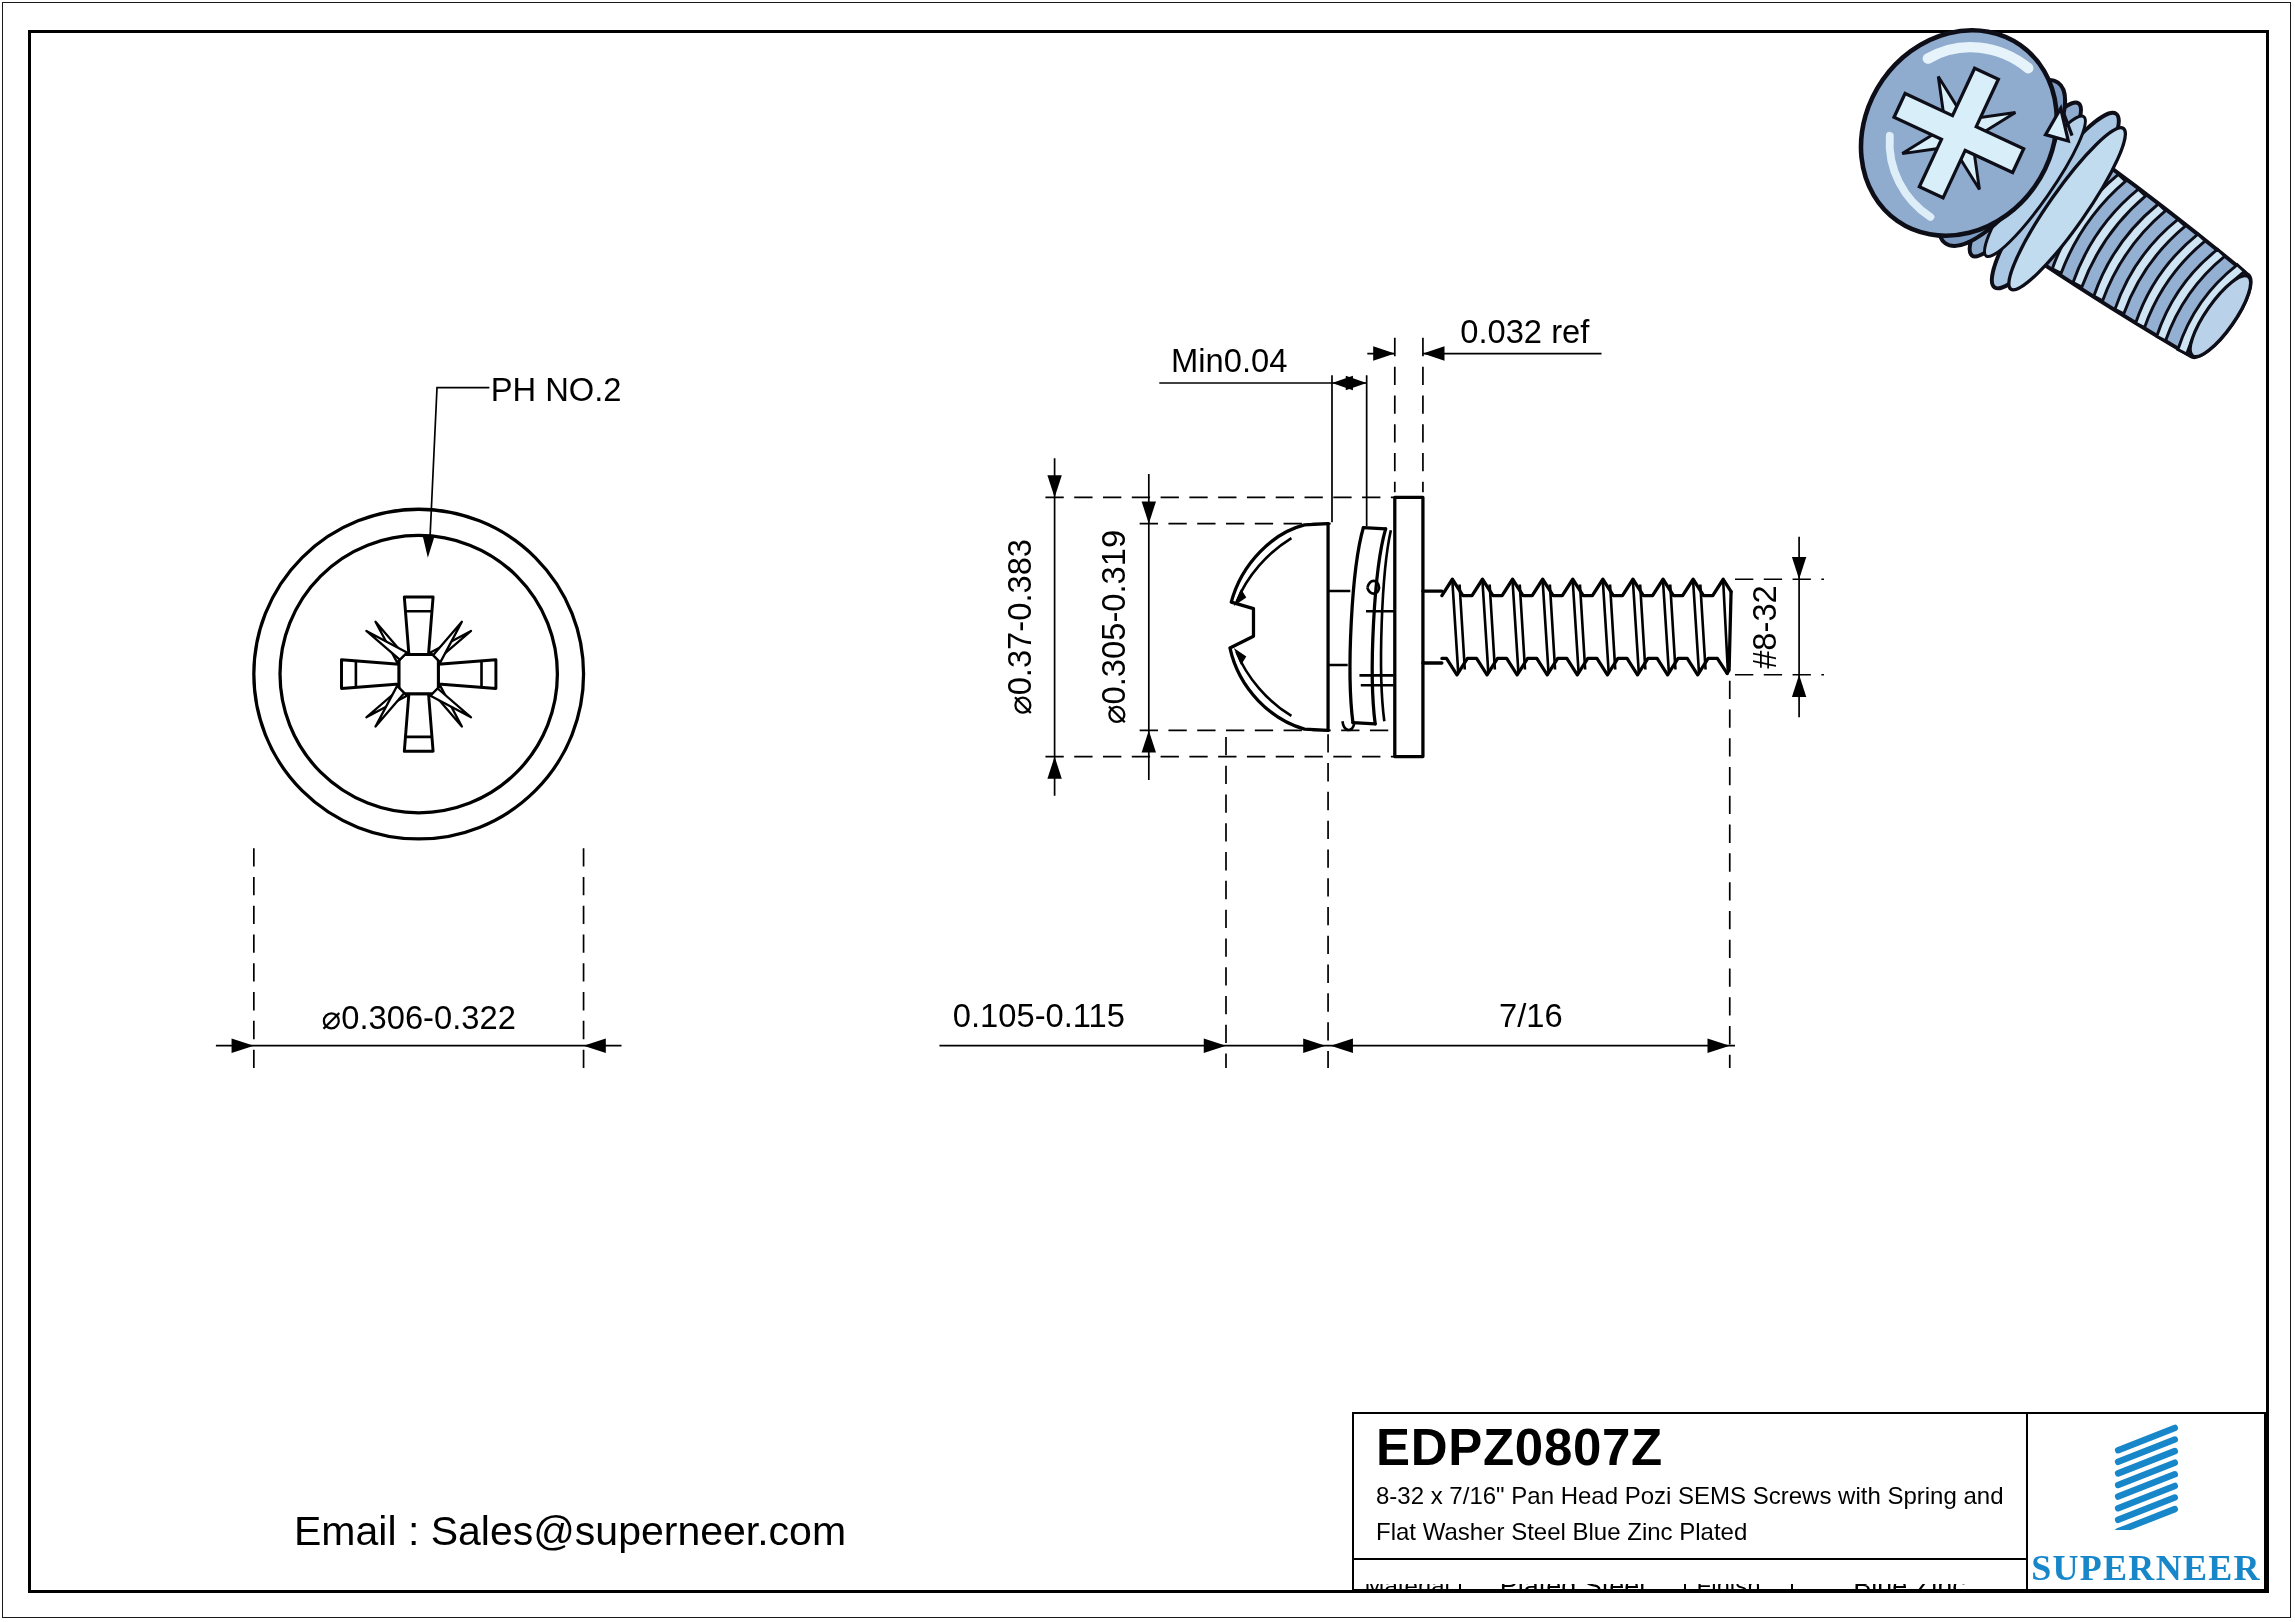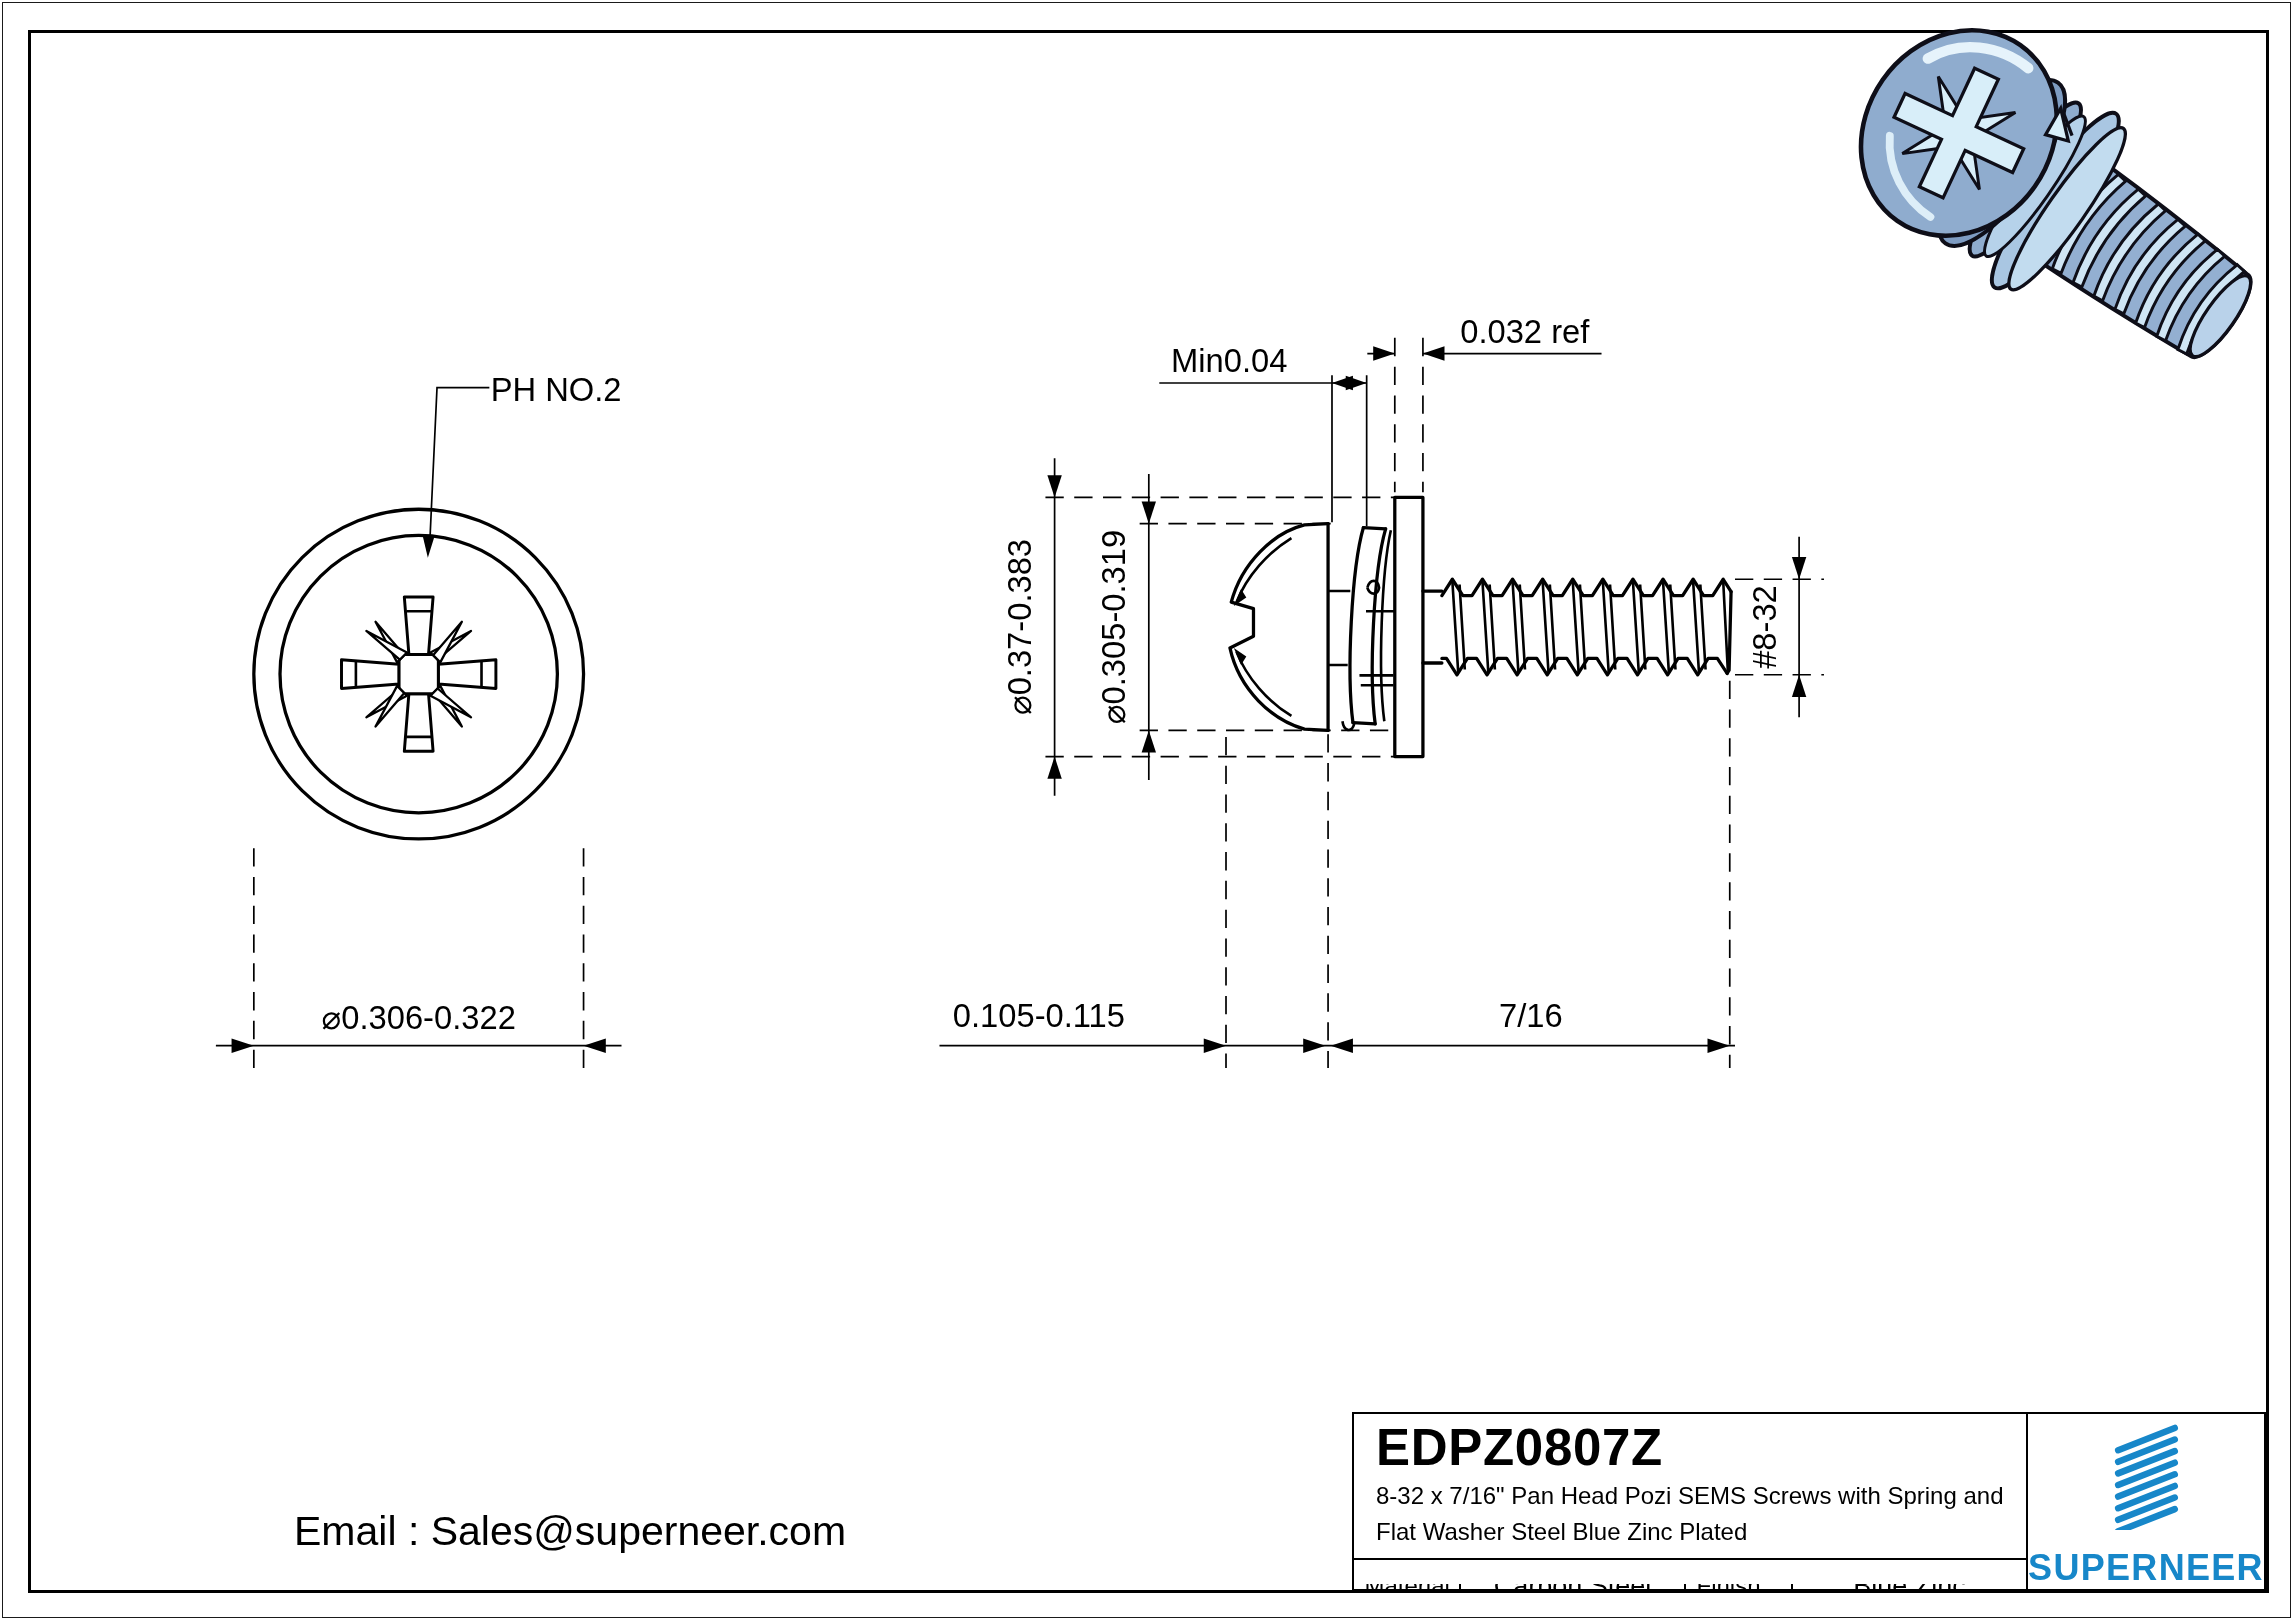--- a/index.html
+++ b/index.html
@@ -35,21 +35,21 @@
   .part-desc{font-size:24px;line-height:1.5;margin-top:3.9px;}
   .tb-row{display:grid;border-top:2px solid #000;height:29.4px;}
   .tb-row.r1{grid-template-columns:107px 225px 107px 1fr;}
   .tb-row.r2{grid-template-columns:107px 225px 1fr;}
   .tb-cell{display:flex;align-items:center;justify-content:center;border-right:2px solid #000;
     font-size:27px;overflow:hidden;white-space:nowrap;margin-top:24px;}
   .tb-cell:last-child{border-right:none;}
   .tb-cell.lbl{justify-content:flex-start;padding-left:10.5px;font-size:24px;}
   .tb-cell.site{color:#1977D6;}
   .tb-logo{width:236px;border-left:2.6px solid #000;display:flex;flex-direction:column;
-    align-items:center;justify-content:center;gap:17px;}
+    align-items:center;justify-content:center;gap:17px;font-family:Liberation Serif, serif;}
   .brand-word{font-size:36px;font-weight:bold;color:#1787C9;letter-spacing:1.3px;}
   
   .email-line{position:absolute;left:294px;top:1508px;font-size:41px;}
 </style>
 </head>
 <body>
 
 <div class="outer-border"></div>
 <div class="frame"></div>
 
@@ -218,21 +218,21 @@
   <div class="tb-left">
     <div class="tb-head">
       <div class="part-number">EDPZ0807Z</div>
       <div class="part-desc">
         <div>8-32 x 7/16" Pan Head Pozi SEMS Screws with Spring and</div>
         <div>Flat Washer Steel Blue Zinc Plated</div>
       </div>
     </div>
     <div class="tb-row r1">
       <div class="tb-cell lbl">Material</div>
-      <div class="tb-cell">Carbon Steel</div>
+      <div class="tb-cell">Plated Steel</div>
       <div class="tb-cell lbl">Finish</div>
       <div class="tb-cell">Blue Zinc</div>
     </div>
   </div>
   <div class="tb-logo">
     <svg width="118" height="164" viewBox="0 0 180 250">
       <g stroke="#1787C9" stroke-width="14" stroke-linecap="round">
         <line x1="30" y1="78" x2="152" y2="30"></line>
         <line x1="30" y1="103" x2="152" y2="55"></line>
         <line x1="30" y1="128" x2="152" y2="80"></line>

